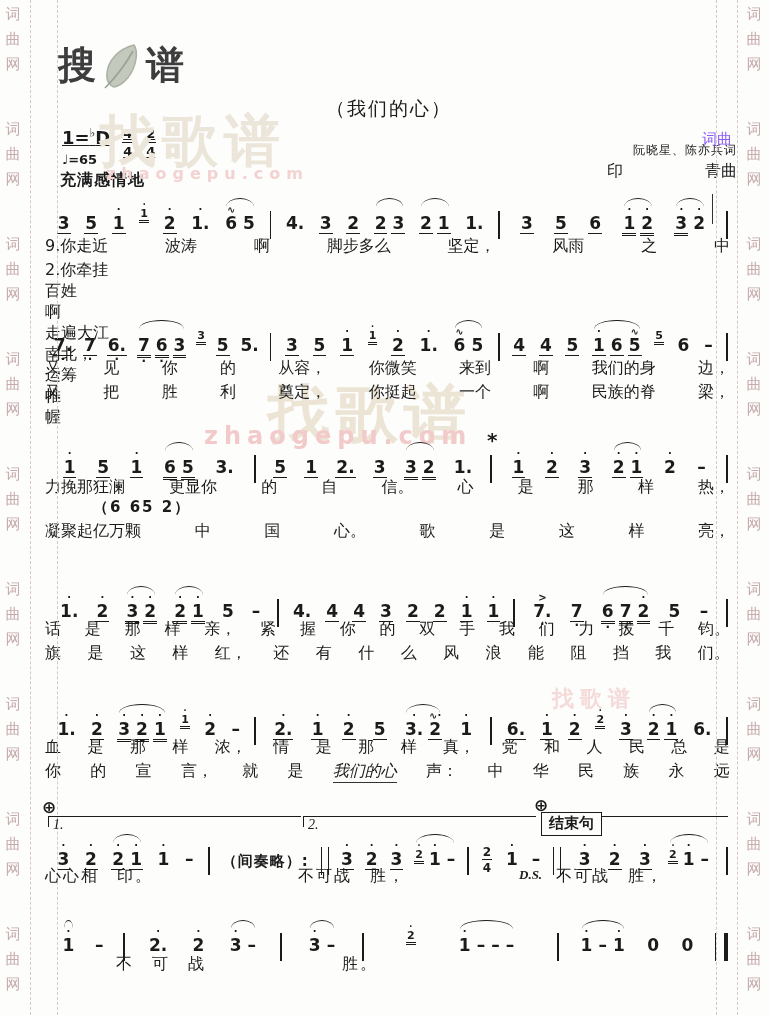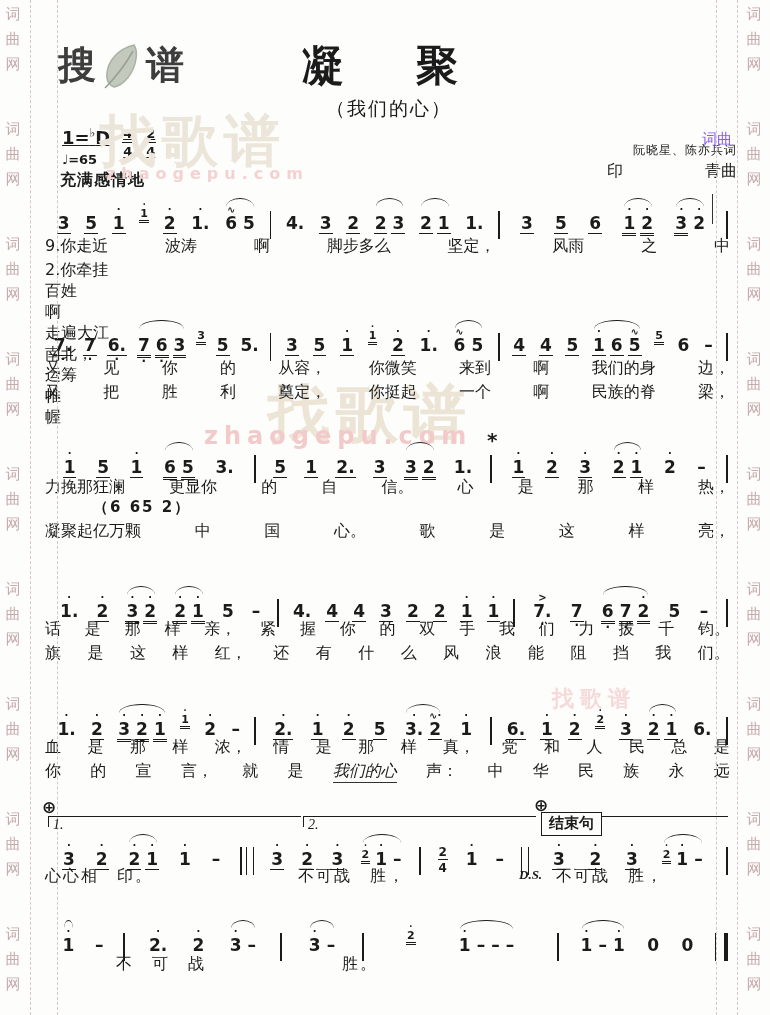--- a/index.html
+++ b/index.html
@@ -157,21 +157,20 @@
 
   <div class="logo">
     <span>搜</span>
     <svg width="44" height="50" viewBox="0 0 44 50">
       <path d="M34 4 C18 8 8 20 7 32 C6 40 10 45 14 46 C24 44 34 32 36 18 C37 12 36 7 34 4 Z" fill="#c3c9bd" stroke="#aab2a4" stroke-width="1.5"></path>
       <path d="M5 47 C14 38 24 26 33 10" fill="none" stroke="#9aa294" stroke-width="1.6"></path>
     </svg>
     <span>谱</span>
   </div>
 
-  <div class="title">凝聚</div>
   <div class="subtitle">（我们的心）</div>
 
   <div class="keyrow">
     <span class="keysig"><span>1=</span><sup>♭</sup><span>D</span></span>
     <span class="tsig">
       <span>4</span>
         <span class="fl"></span>
         <span>4</span>
     </span>
     <span class="tsig">
@@ -1024,20 +1023,23 @@
           <span class="nmid">1</span>
           <span class="nbot"></span>
         </span>
         <span class="note">
           <span class="ntop"></span>
           <span class="nmid">–</span>
           <span class="nbot"></span>
         </span>
       </div>
       <div class="bar"></div>
+      <div class="measure" style="flex-grow: 4;">
+        <span class="mtext">（间奏略）:</span>
+      </div>
       <div class="bar double"></div>
       <div class="measure" style="flex-grow: 5;">
         <span class="note">
           <span class="ntop">·</span>
           <span class="nmid u1">3</span>
           <span class="nbot"></span>
         </span>
         <span class="note">
           <span class="ntop">·</span>
           <span class="nmid u1">2</span>

